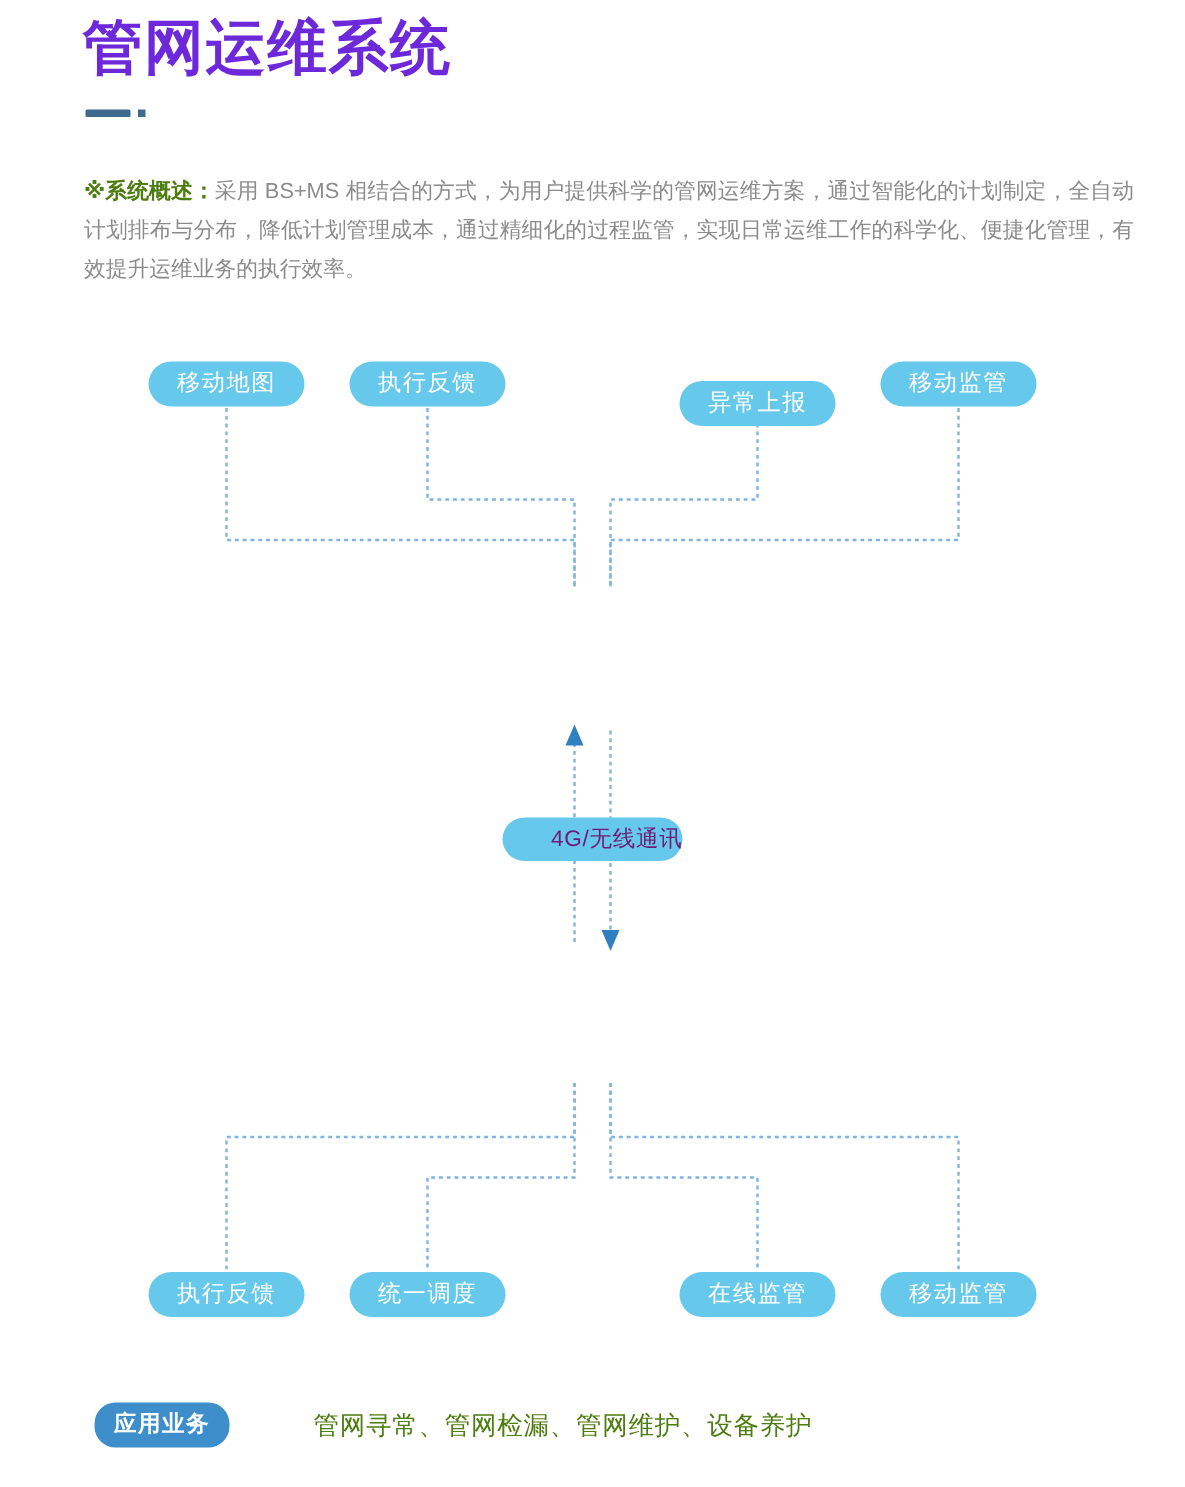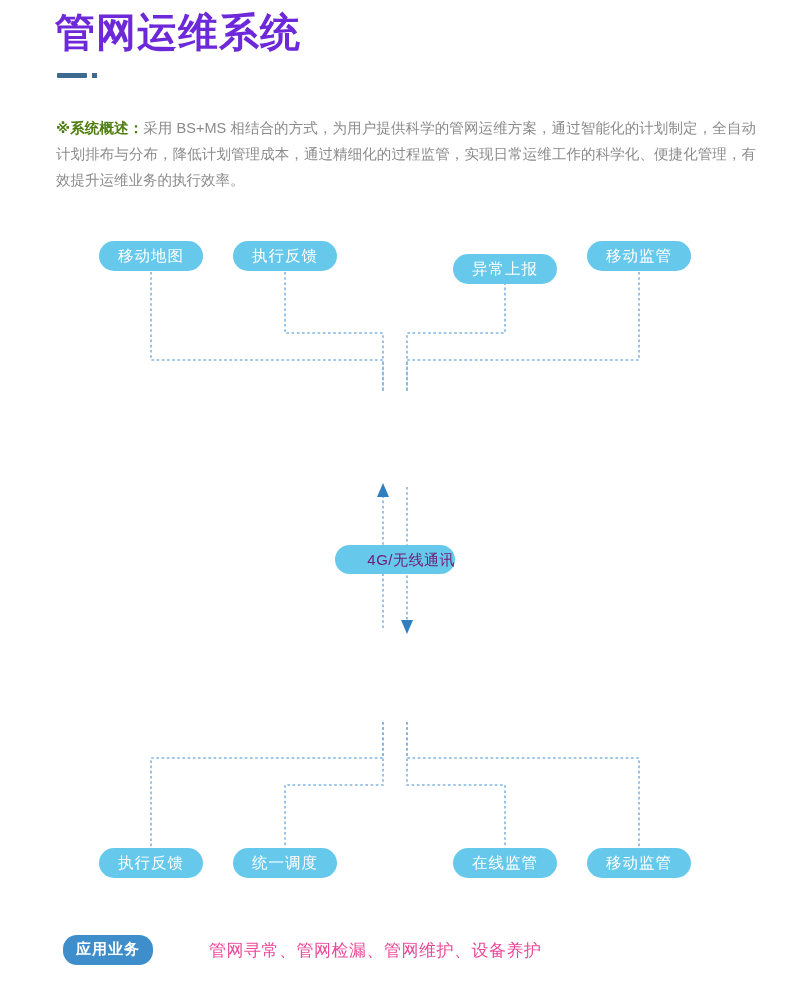--- a/index.html
+++ b/index.html
@@ -155,21 +155,21 @@
     font-size: 15px;
     font-weight: bold;
     letter-spacing: 1px;
     border-radius: 14px;
     padding: 5px 13px 6px 13px;
     white-space: nowrap;
   }
   #footer-text {
     margin-left: 12px;
     font-size: 17px;
-    color: #ec4899;
+    color: #4d7c0f;
     letter-spacing: 0.5px;
     white-space: nowrap;
   }
 </style>
 </head>
 <body>
 
 <div id="page-title">管网运维系统</div>
 <div id="title-rule"></div>
 <div id="title-rule-dot"></div>

